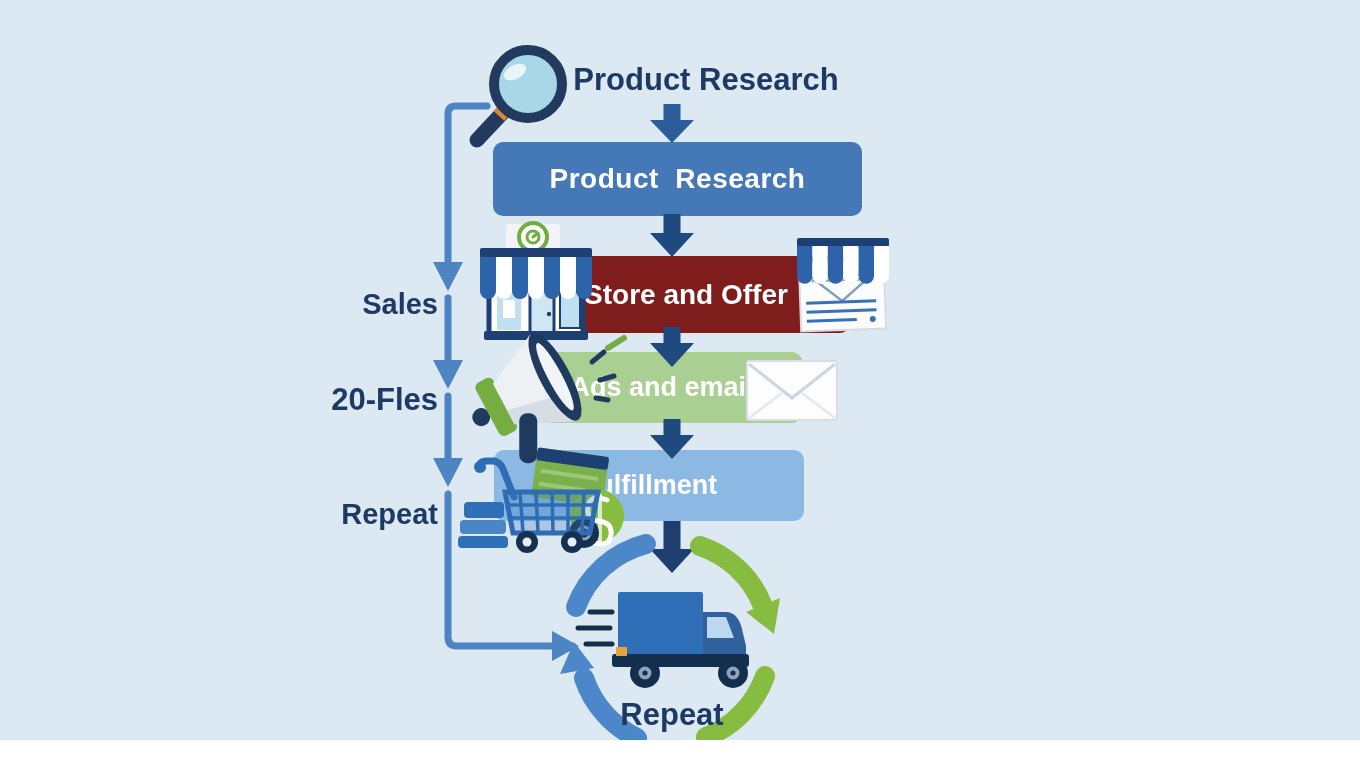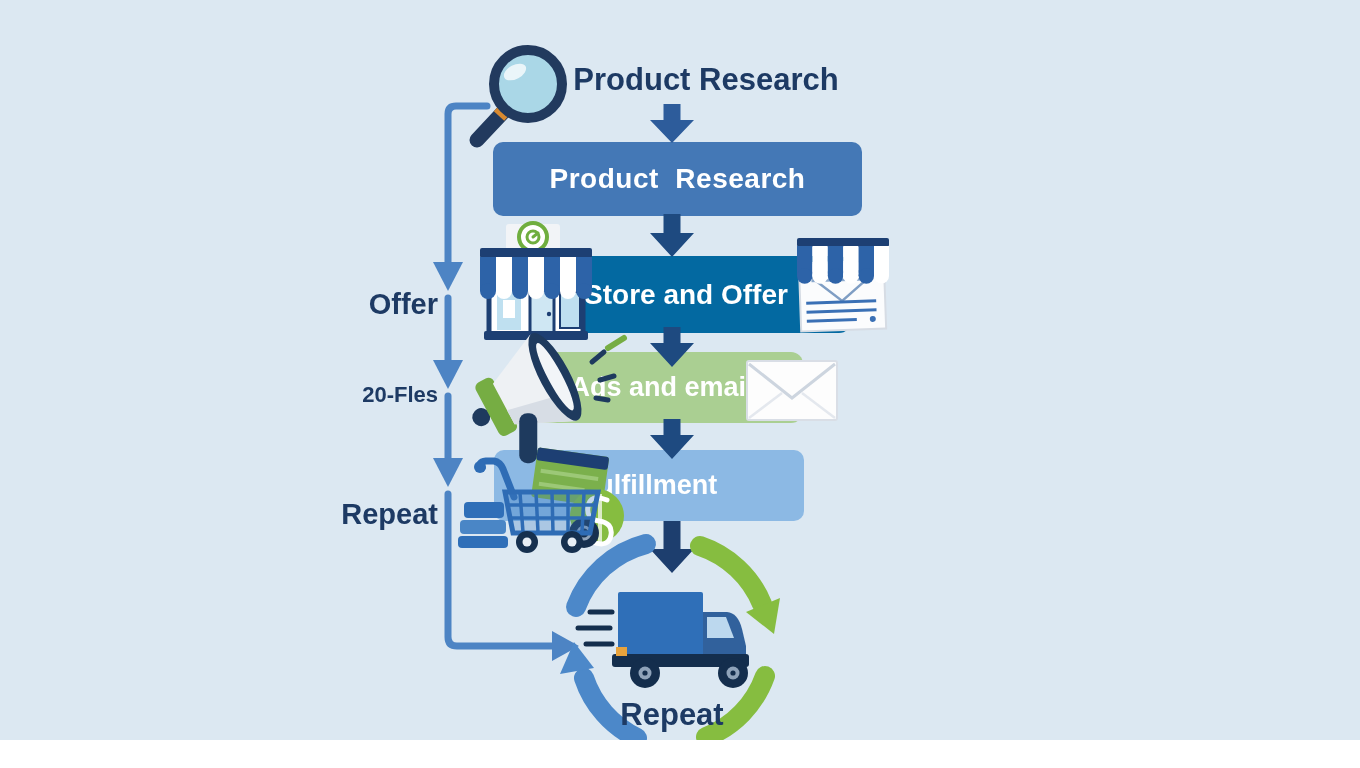--- a/index.html
+++ b/index.html
@@ -9,37 +9,37 @@
   .step-box{position:absolute;z-index:1;display:flex;align-items:center;justify-content:center;
             color:#fff;font-weight:bold;white-space:pre;}
   .txt{position:absolute;z-index:4;font-weight:bold;color:#1d3a64;}
   .side-label{text-align:right;}
   #title{left:556px;top:62px;width:300px;font-size:31px;text-align:center;}
   #box1{left:493px;top:142px;width:369px;height:74px;border-radius:10px;font-size:28px;letter-spacing:.5px;}
   #box2{left:521px;top:256px;width:330px;height:77px;border-radius:12px;font-size:28px;}
   #box3{left:521px;top:352px;width:282px;height:71px;border-radius:12px;font-size:27px;}
   #box4{left:494px;top:450px;width:310px;height:71px;border-radius:10px;font-size:27px;}
   #side1{left:278px;top:288px;width:160px;font-size:29px;}
-  #side2{left:278px;top:382px;width:160px;font-size:22px;}
+  #side2{left:278px;top:382px;width:160px;font-size:31px;}
   #side3{left:278px;top:498px;width:160px;font-size:29px;}
   #repeat-bottom{left:592px;top:697px;width:160px;font-size:31px;text-align:center;}
 </style>
 </head>
 <body>
 
 <div class="canvas" style="background: rgb(220, 232, 242);">
 
   <div id="title" class="txt" style="color: rgb(29, 58, 100);">Product Research</div>
 
   <div id="box1" class="step-box" style="background: rgb(68, 120, 182); color: rgb(255, 255, 255);">Product  Research</div>
-  <div id="box2" class="step-box" style="background: #0369a1; color: rgb(255, 255, 255);">Store and Offer</div>
+  <div id="box2" class="step-box" style="background: #7f1d1d; color: rgb(255, 255, 255);">Store and Offer</div>
   <div id="box3" class="step-box" style="background: rgb(170, 207, 146); color: rgb(255, 255, 255);">Ads and email</div>
   <div id="box4" class="step-box" style="background: rgb(140, 185, 228); color: rgb(255, 255, 255);">Fulfillment</div>
 
-  <div id="side1" class="txt side-label" style="color: rgb(29, 58, 100);">Offer</div>
+  <div id="side1" class="txt side-label" style="color: rgb(29, 58, 100);">Sales</div>
   <div id="side2" class="txt side-label" style="color: rgb(29, 58, 100);">20-Fles</div>
   <div id="side3" class="txt side-label" style="color: rgb(29, 58, 100);">Repeat</div>
 
   <div id="repeat-bottom" class="txt" style="color: rgb(29, 58, 100);">Repeat</div>
 
   <svg class="svg-layer" width="1360" height="768" viewBox="0 0 1360 768">
 
     <g stroke="#4d84c4" stroke-width="7" fill="none" stroke-linecap="round">
       <path d="M487,106 L456,106 Q448,106 448,114 L448,262"></path>
       <path d="M448,298 L448,360"></path>

